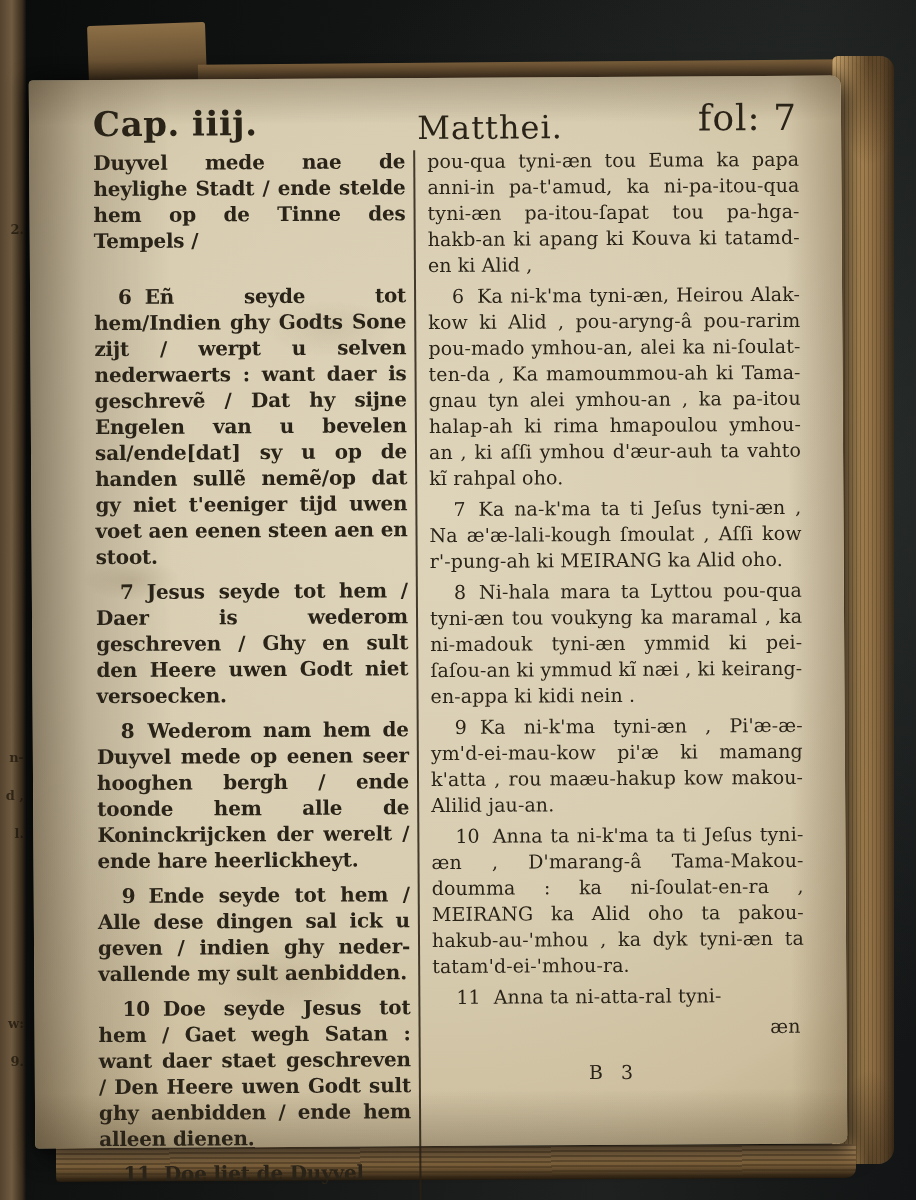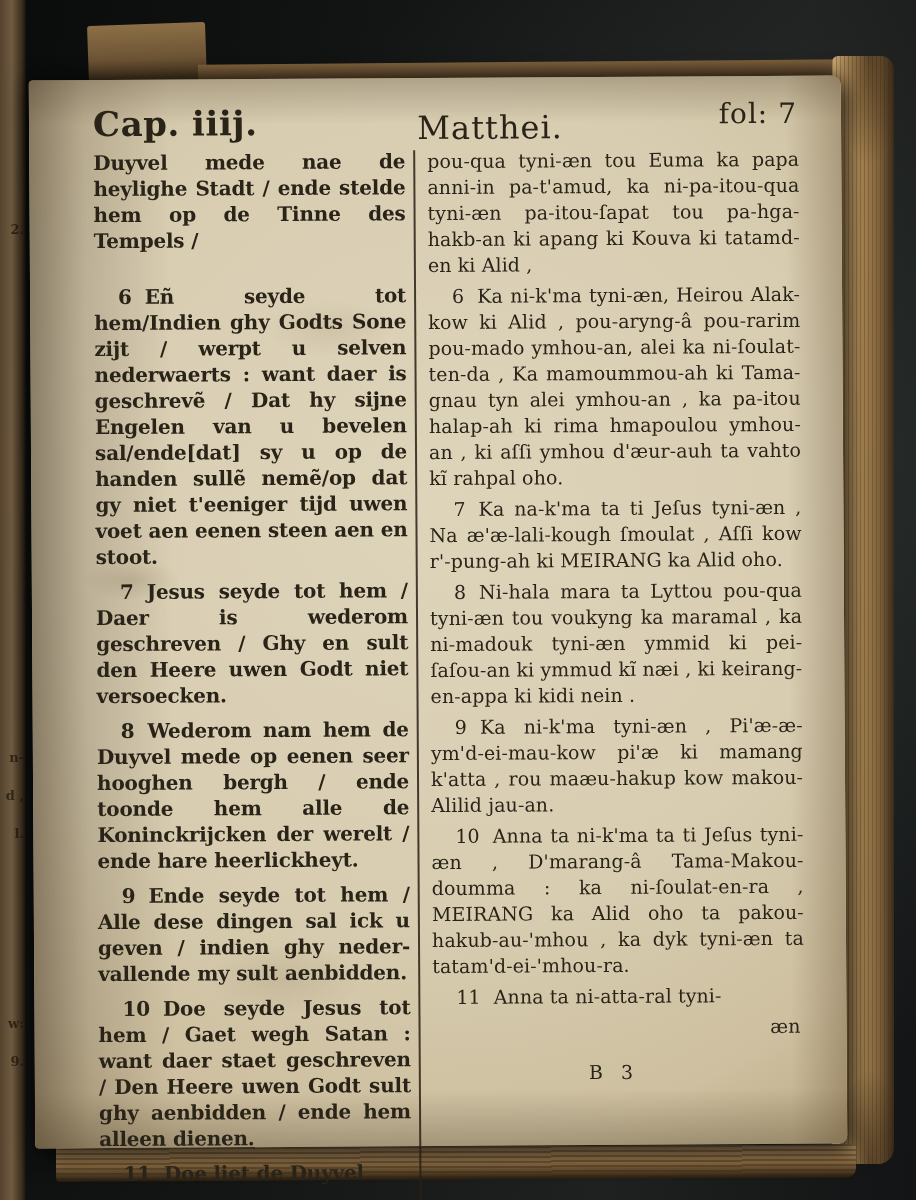--- a/index.html
+++ b/index.html
@@ -73,21 +73,21 @@
       radial-gradient(70px 30px at 100px 500px, rgba(120,100,70,0.20), rgba(0,0,0,0) 70%),
       radial-gradient(90px 40px at 300px 250px, rgba(120,100,70,0.12), rgba(0,0,0,0) 70%),
       radial-gradient(110px 50px at 250px 900px, rgba(120,100,70,0.14), rgba(0,0,0,0) 70%);
   }
   .page > *{position:relative;z-index:1;}
 
   
   .pg-header{position:relative;height:48px;margin-bottom:6px;}
   .h-left{position:absolute;left:0;top:8px;font-weight:700;font-size:34px;letter-spacing:0.5px;}
   .h-center{position:absolute;left:50%;top:15px;transform:translateX(-50%);font-size:32px;letter-spacing:1px;margin-left:44px;}
-  .h-right{position:absolute;right:2px;top:5px;font-size:28px;letter-spacing:1px;}
+  .h-right{position:absolute;right:2px;top:5px;font-size:36px;letter-spacing:1px;}
 
   
   .cols{display:flex;align-items:stretch;}
   .divider{width:2px;background:rgba(40,32,20,0.85);margin:2px 12px 6px 8px;}
 
   .col-left{width:312px;font-weight:700;font-size:20px;line-height:26px;letter-spacing:-0.2px;}
   .col-left p{margin:0 0 9px;text-align:justify;}
   .col-left p.intro{margin-bottom:30px;}
 
   .col-right{flex:1;font-size:19px;line-height:26px;letter-spacing:0.1px;}

